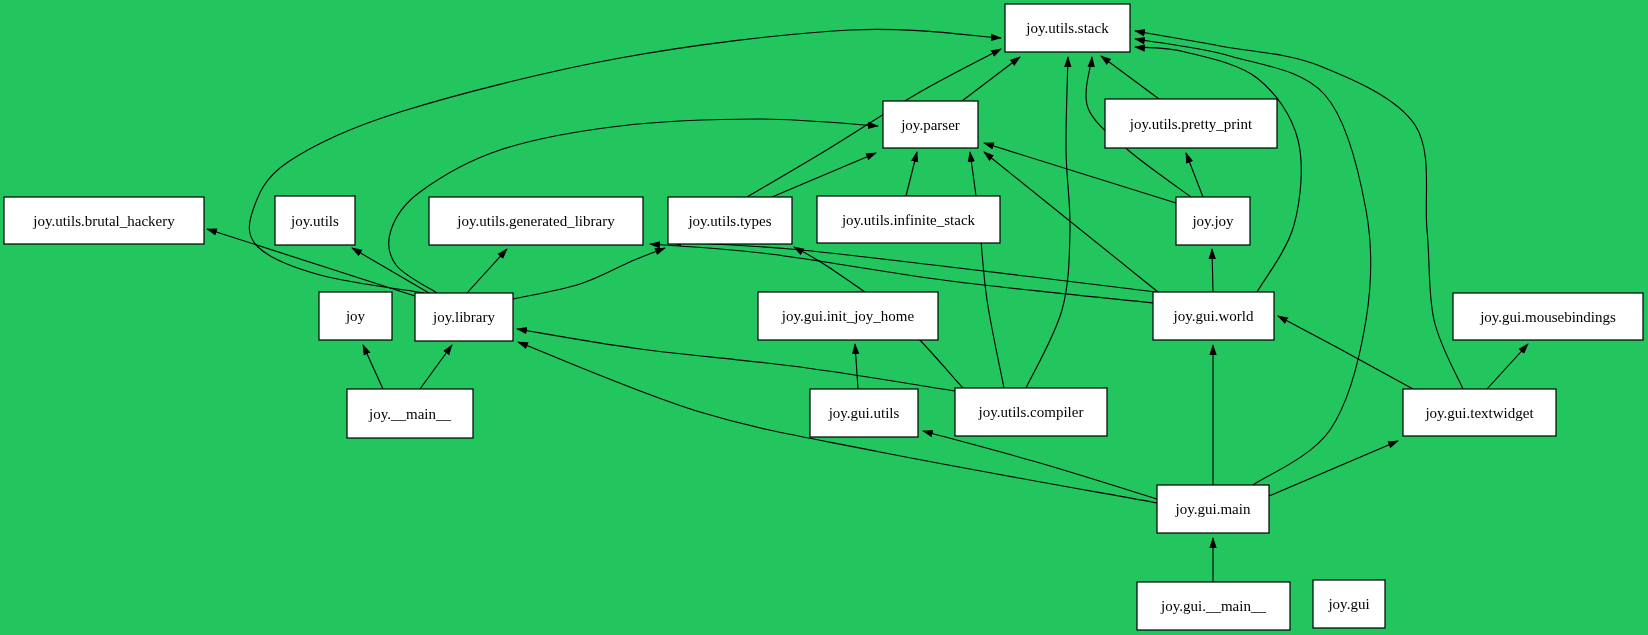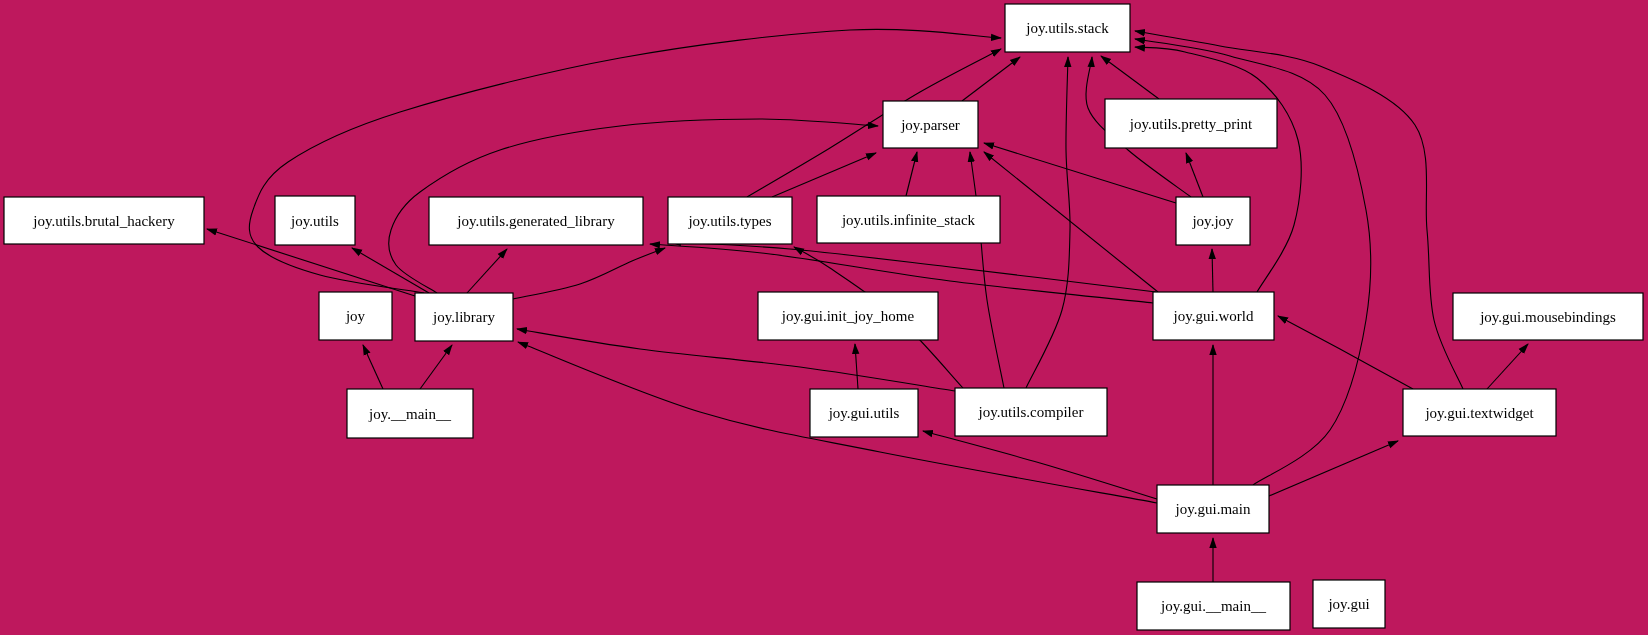--- a/index.html
+++ b/index.html
@@ -5,21 +5,21 @@
   html, body {
     margin: 0;
     padding: 0;
     background: #ffffff;
     font-family: "Liberation Serif", "DejaVu Serif", serif;
   }
   .graph-wrap {
     position: relative;
     width: 1648px;
     height: 635px;
-    background: #be185d;
+    background: #22c55e;
     overflow: hidden;
   }
   svg { display: block; }
   .edge-path {
     fill: none;
     stroke: #000000;
     stroke-width: 1.1;
   }
   .node-box {
     fill: #ffffff;

